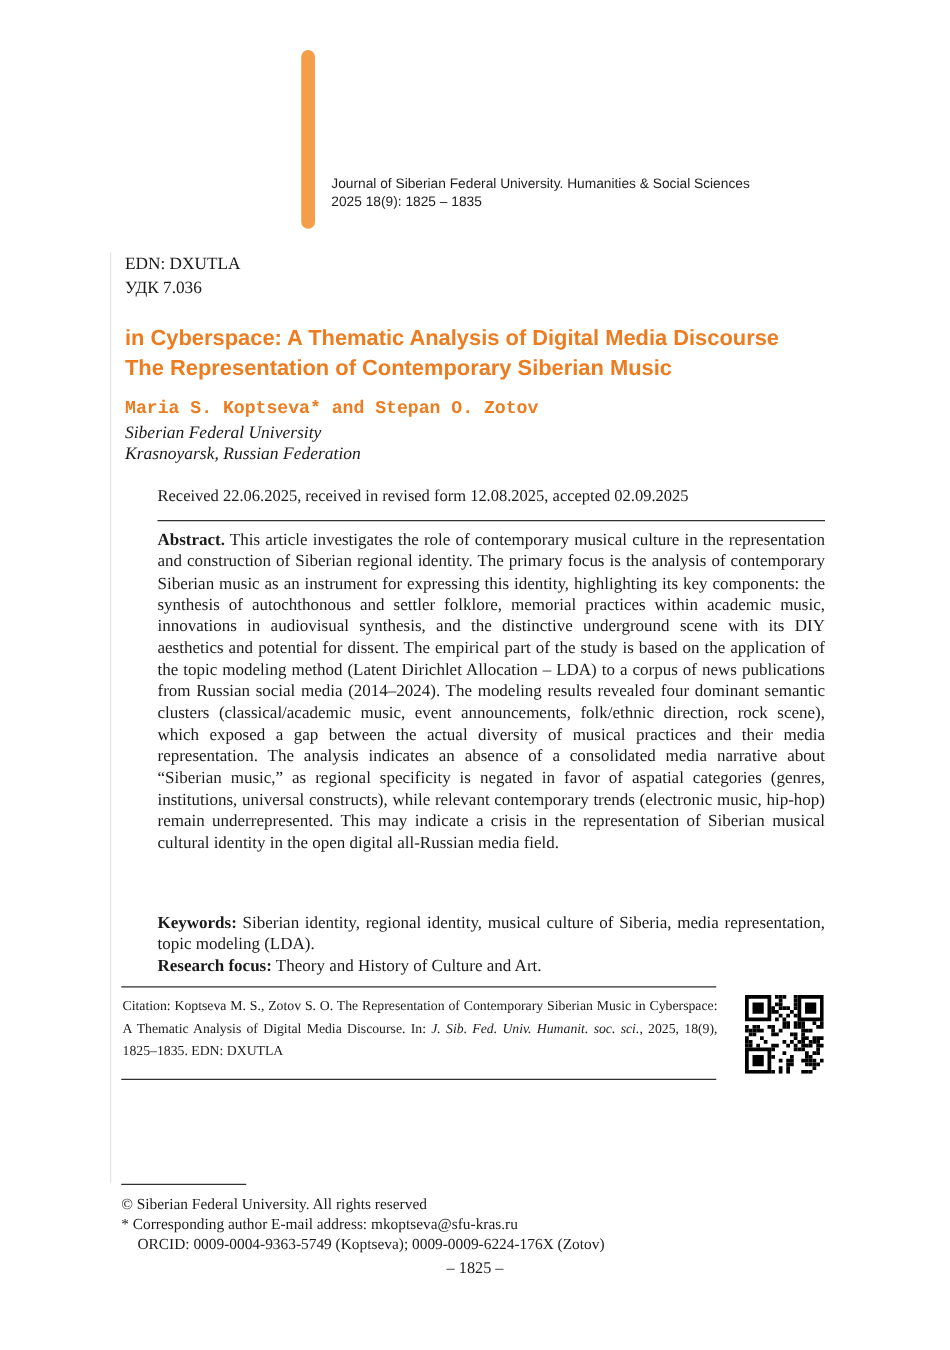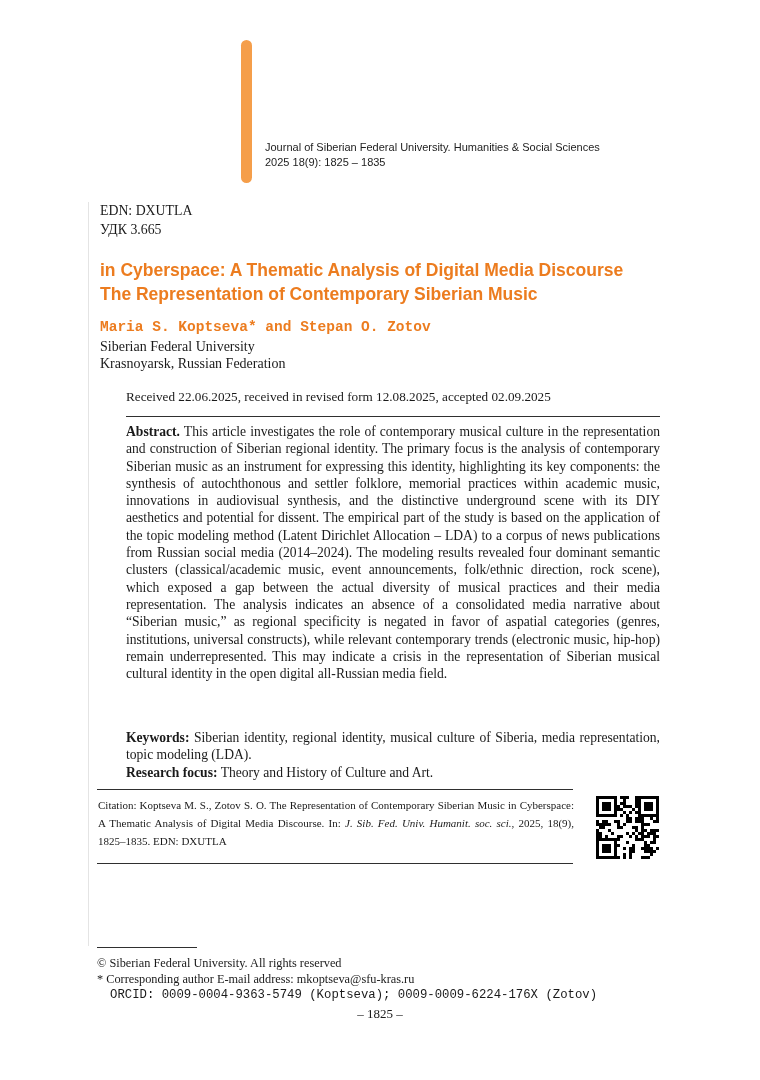--- a/index.html
+++ b/index.html
@@ -28,21 +28,21 @@
     position:absolute; left:100px; top:227px; width:580px; margin:0;
     font-family:"Liberation Sans",sans-serif; font-weight:bold;
     font-size:17.5px; line-height:23.5px; color:var(--accent,#EC7C1F);
   }
   .article-title .t-line { display:block; }
   .authors {
     position:absolute; left:100px; top:287px;
     font-family:Liberation Mono, monospace; font-weight:bold;
     font-size:14.5px; color:var(--accent,#EC7C1F);
   }
-  .affil { position:absolute; left:100px; font-size:14px; }
+  .affil { position:absolute; left:100px; font-style:italic; font-size:14px; }
   .affil1 { top:307px; }
   .affil2 { top:324px; }
   .received {
     position:absolute; left:126px; top:357px; width:534px;
     text-align:left; font-size:13.2px;
   }
   .rule { position:absolute; height:1px; background:var(--rule,#2f2f2f); }
   .abstract-rule { left:126px; top:384px; width:534px; }
   .abstract {
     position:absolute; left:126px; top:391px; width:534px; margin:0;
@@ -60,41 +60,41 @@
   .citation {
     position:absolute; left:98px; top:764px; width:476px; margin:0;
     font-size:11px; line-height:18px; text-align:justify;
   }
   .citation-rule-bottom { left:97px; top:831px; width:476px; }
   .qr { position:absolute; left:596px; top:764px; width:63px; height:63px; }
   .footnote-rule { left:97px; top:915px; width:100px; }
   .foot { position:absolute; font-size:12.3px; line-height:16px; }
   .copyright { left:97px; top:923px; }
   .corresponding { left:97px; top:939px; }
-  .orcid { left:110px; top:955px;font-family:Liberation Mono, monospace; }
+  .orcid { left:110px; top:955px; }
   .page-number {
     position:absolute; left:0; top:974px; width:760px;
     text-align:center; font-size:13px;
   }
 </style>
 </head>
 <body>
 
 <div class="page">
 
   <div class="accent-bar"></div>
   <div class="left-hairline"></div>
 
   <div class="journal-header">
     <div>Journal of Siberian Federal University. Humanities &amp; Social Sciences</div>
     <div>2025 18(9): 1825 – 1835</div>
   </div>
 
   <div class="edn">EDN: DXUTLA</div>
-  <div class="udc">УДК 3.665</div>
+  <div class="udc">УДК 7.036</div>
 
   <h1 class="article-title">
     <span class="t-line">in Cyberspace: A Thematic Analysis of Digital Media Discourse</span>
     <span class="t-line">The Representation of Contemporary Siberian Music</span>
   </h1>
 
   <div class="authors">Maria S. Koptseva* and Stepan O. Zotov</div>
   <div class="affil affil1">Siberian Federal University</div>
   <div class="affil affil2">Krasnoyarsk, Russian Federation</div>
 

